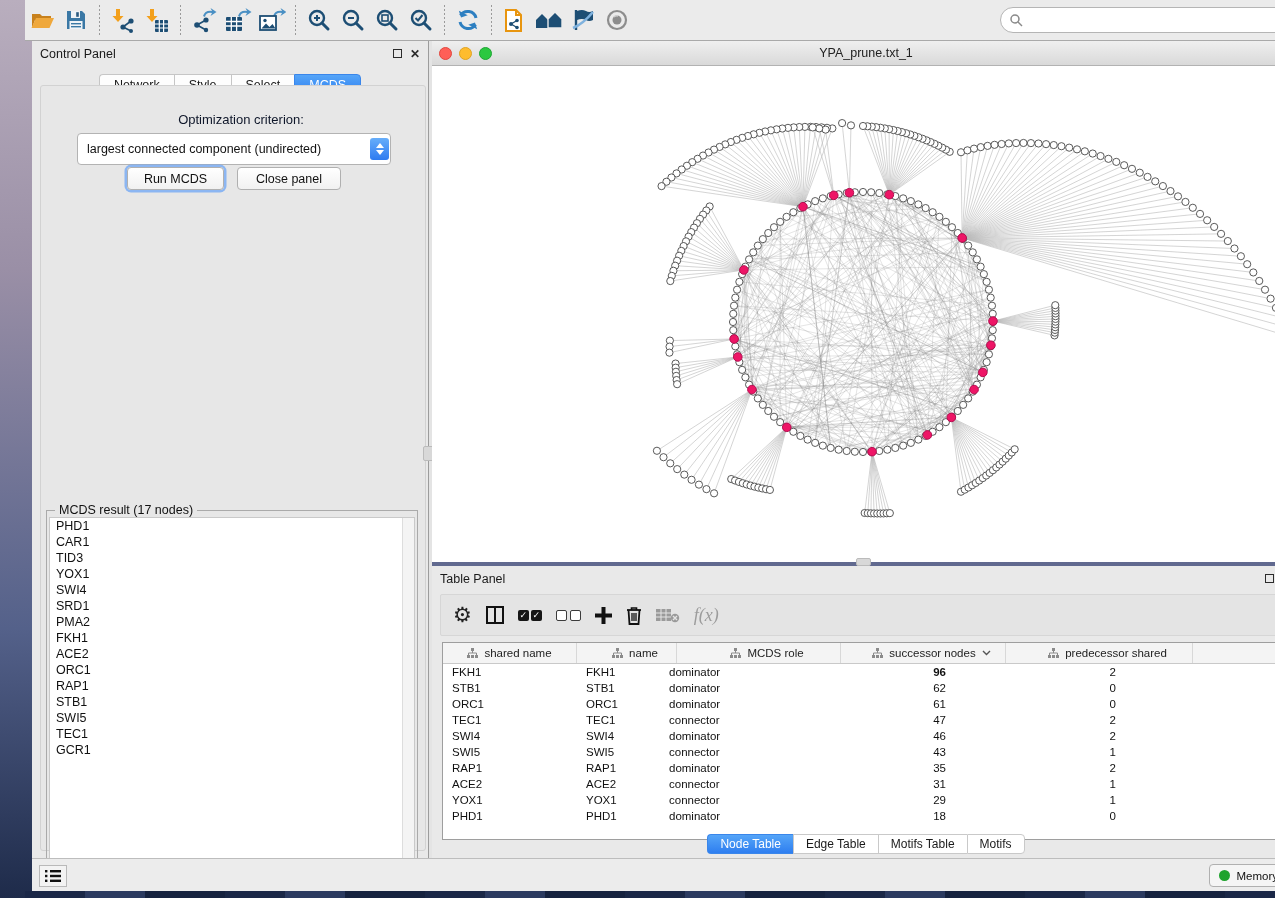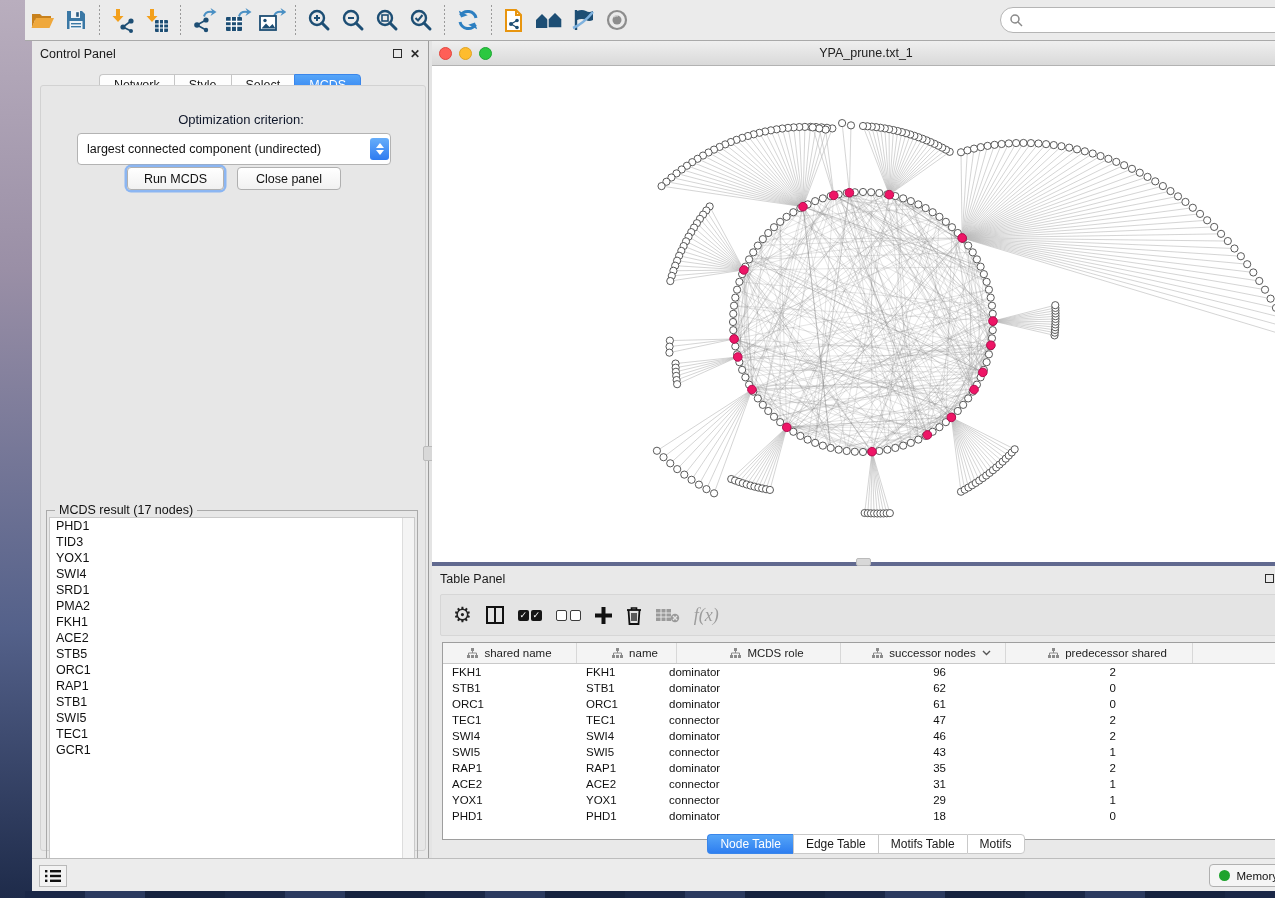--- a/index.html
+++ b/index.html
@@ -297,28 +297,28 @@
               <polygon points="0,0 8,0 4,5" fill="#fff"></polygon>
             </svg>
         </span>
       </div>
       <div id="run-btn" class="btn">Run MCDS</div>
       <div id="close-btn" class="btn">Close panel</div>
       <div id="mcds-group">
         <span id="mcds-legend">MCDS result (17 nodes)</span>
         <div id="mcds-list">
           <div class="mcds-item">PHD1</div>
+            <div class="mcds-item">CAR1</div>
             <div class="mcds-item">TID3</div>
             <div class="mcds-item">YOX1</div>
             <div class="mcds-item">SWI4</div>
             <div class="mcds-item">SRD1</div>
             <div class="mcds-item">PMA2</div>
             <div class="mcds-item">FKH1</div>
             <div class="mcds-item">ACE2</div>
-            <div class="mcds-item">STB5</div>
             <div class="mcds-item">ORC1</div>
             <div class="mcds-item">RAP1</div>
             <div class="mcds-item">STB1</div>
             <div class="mcds-item">SWI5</div>
             <div class="mcds-item">TEC1</div>
             <div class="mcds-item">GCR1</div>
             <div id="mcds-scroll"></div>
         </div>
       </div>
     </div>
@@ -1290,21 +1290,21 @@
             </svg>
             <span>predecessor shared</span>
           </div>
           <div class="th" style="flex: 1 1 0%; border-right: none;"></div>
         </div>
       <div id="tbl-rows">
           <div class="tbl-row">
             <div class="td" style="width: 134px;">FKH1</div>
             <div class="td" style="width: 83px;">FKH1</div>
             <div class="td" style="width: 147px;">dominator</div>
-            <div class="td num" style="width: 148px;">96</div>
+            <div class="td num" style="width: 148px; font-weight: bold;">96</div>
             <div class="td num" style="width: 170px;">2</div>
           </div>
           <div class="tbl-row">
             <div class="td" style="width: 134px;">STB1</div>
             <div class="td" style="width: 83px;">STB1</div>
             <div class="td" style="width: 147px;">dominator</div>
             <div class="td num" style="width: 148px;">62</div>
             <div class="td num" style="width: 170px;">0</div>
           </div>
           <div class="tbl-row">

